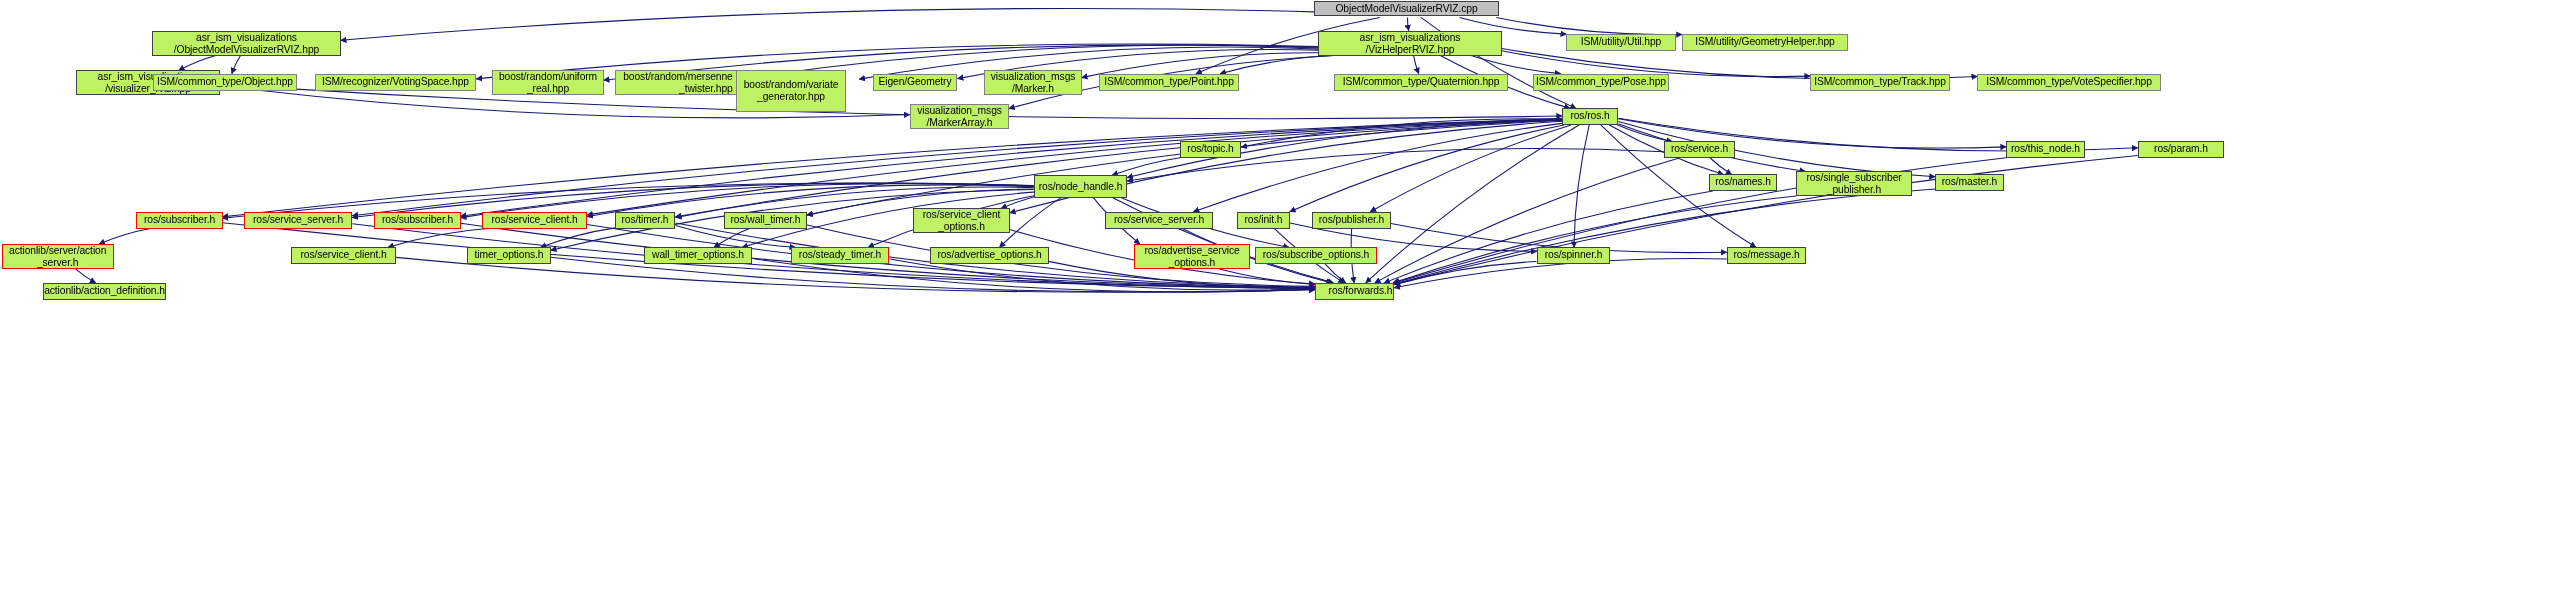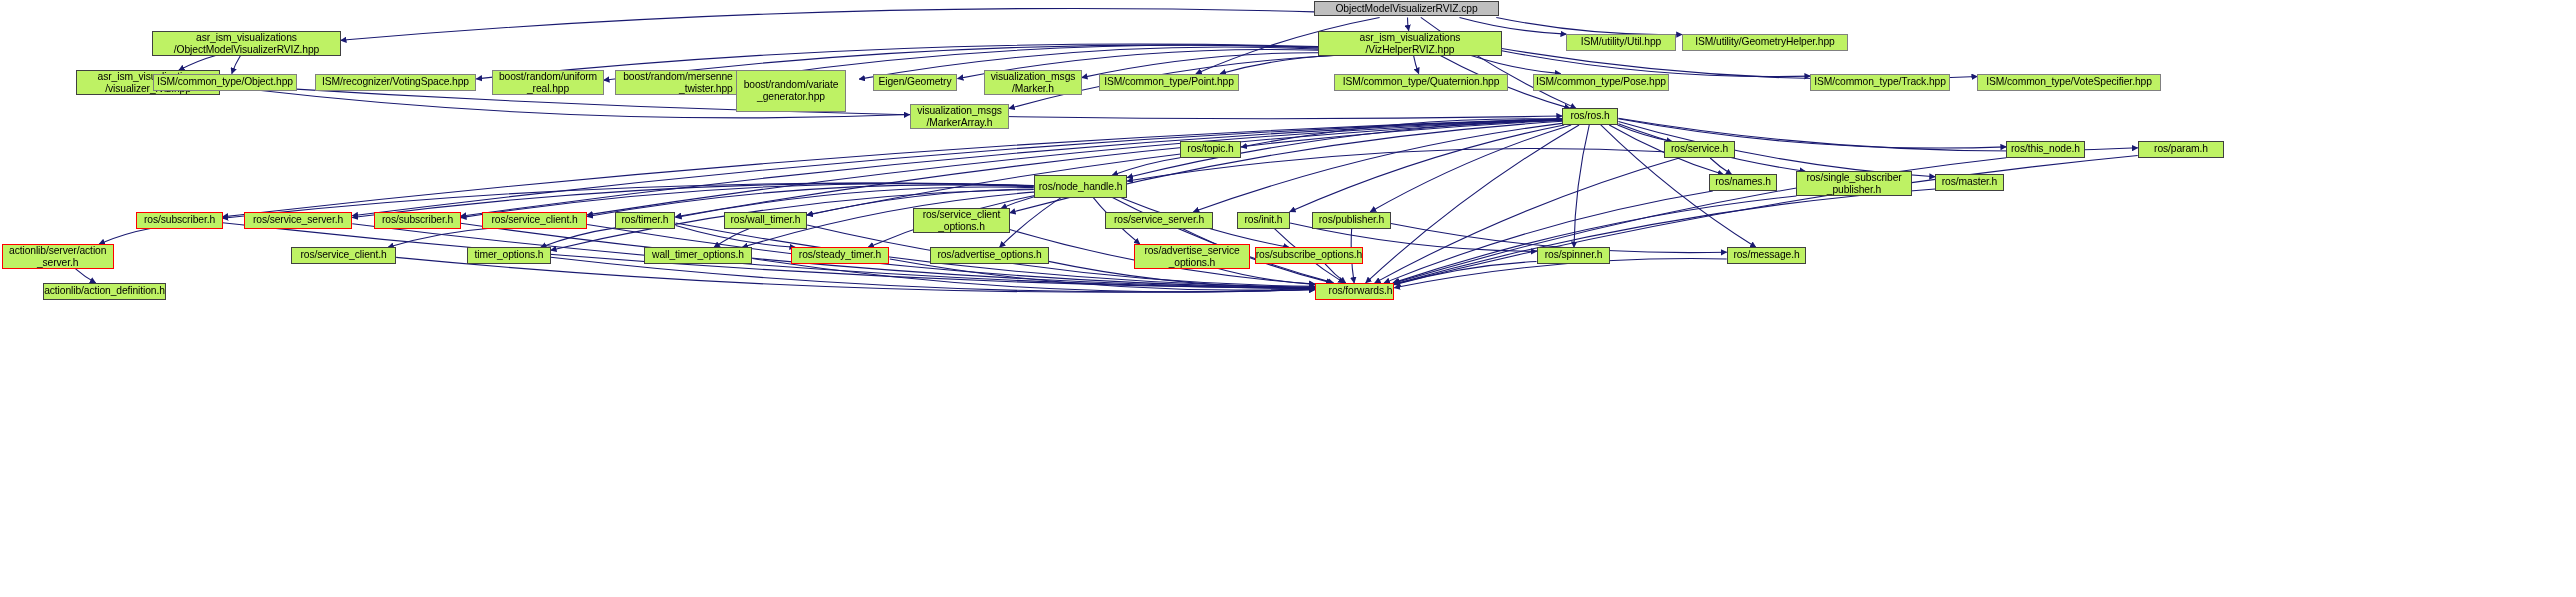--- a/index.html
+++ b/index.html
@@ -194,20 +194,20 @@
       <div class="node dark" style="left: 1312px; top: 212px; width: 79px; height: 16.5px;"><span>ros/publisher.h</span></div>
       <div class="node red" style="left: 1.7px; top: 244px; width: 112px; height: 25px;"><span>actionlib/server/action
 _server.h</span></div>
       <div class="node dark" style="left: 291px; top: 247px; width: 105px; height: 16.5px;"><span>ros/service_client.h</span></div>
       <div class="node dark" style="left: 467px; top: 247px; width: 84px; height: 16.5px;"><span>timer_options.h</span></div>
       <div class="node dark" style="left: 644px; top: 247px; width: 108px; height: 16.5px;"><span>wall_timer_options.h</span></div>
       <div class="node red" style="left: 791px; top: 247px; width: 98px; height: 16.5px;"><span>ros/steady_timer.h</span></div>
       <div class="node dark" style="left: 930px; top: 247px; width: 119px; height: 16.5px;"><span>ros/advertise_options.h</span></div>
       <div class="node red" style="left: 1094px; top: 244px; width: 116px; height: 25px; margin-left: 40px;"><span>ros/advertise_service
 _options.h</span></div>
-      <div class="node red" style="left: 1255px; top: 247px; width: 108px; height: 16.5px;"><span>ros/subscribe_options.h</span></div>
+      <div class="node red" style="left: 1255px; top: 247px; width: 122px; height: 16.5px;"><span>ros/subscribe_options.h</span></div>
       <div class="node dark" style="left: 1537px; top: 247px; width: 73px; height: 16.5px;"><span>ros/spinner.h</span></div>
       <div class="node dark" style="left: 1727px; top: 247px; width: 79px; height: 16.5px;"><span>ros/message.h</span></div>
       <div class="node dark" style="left: 43px; top: 283px; width: 123px; height: 16.5px;"><span>actionlib/action_definition.h</span></div>
       <div class="node red" style="left: 1315px; top: 283px; width: 79px; height: 16.5px; padding-left: 12px;"><span>ros/forwards.h</span></div>
     </div>
 </div>
 
 
 </body></html>

